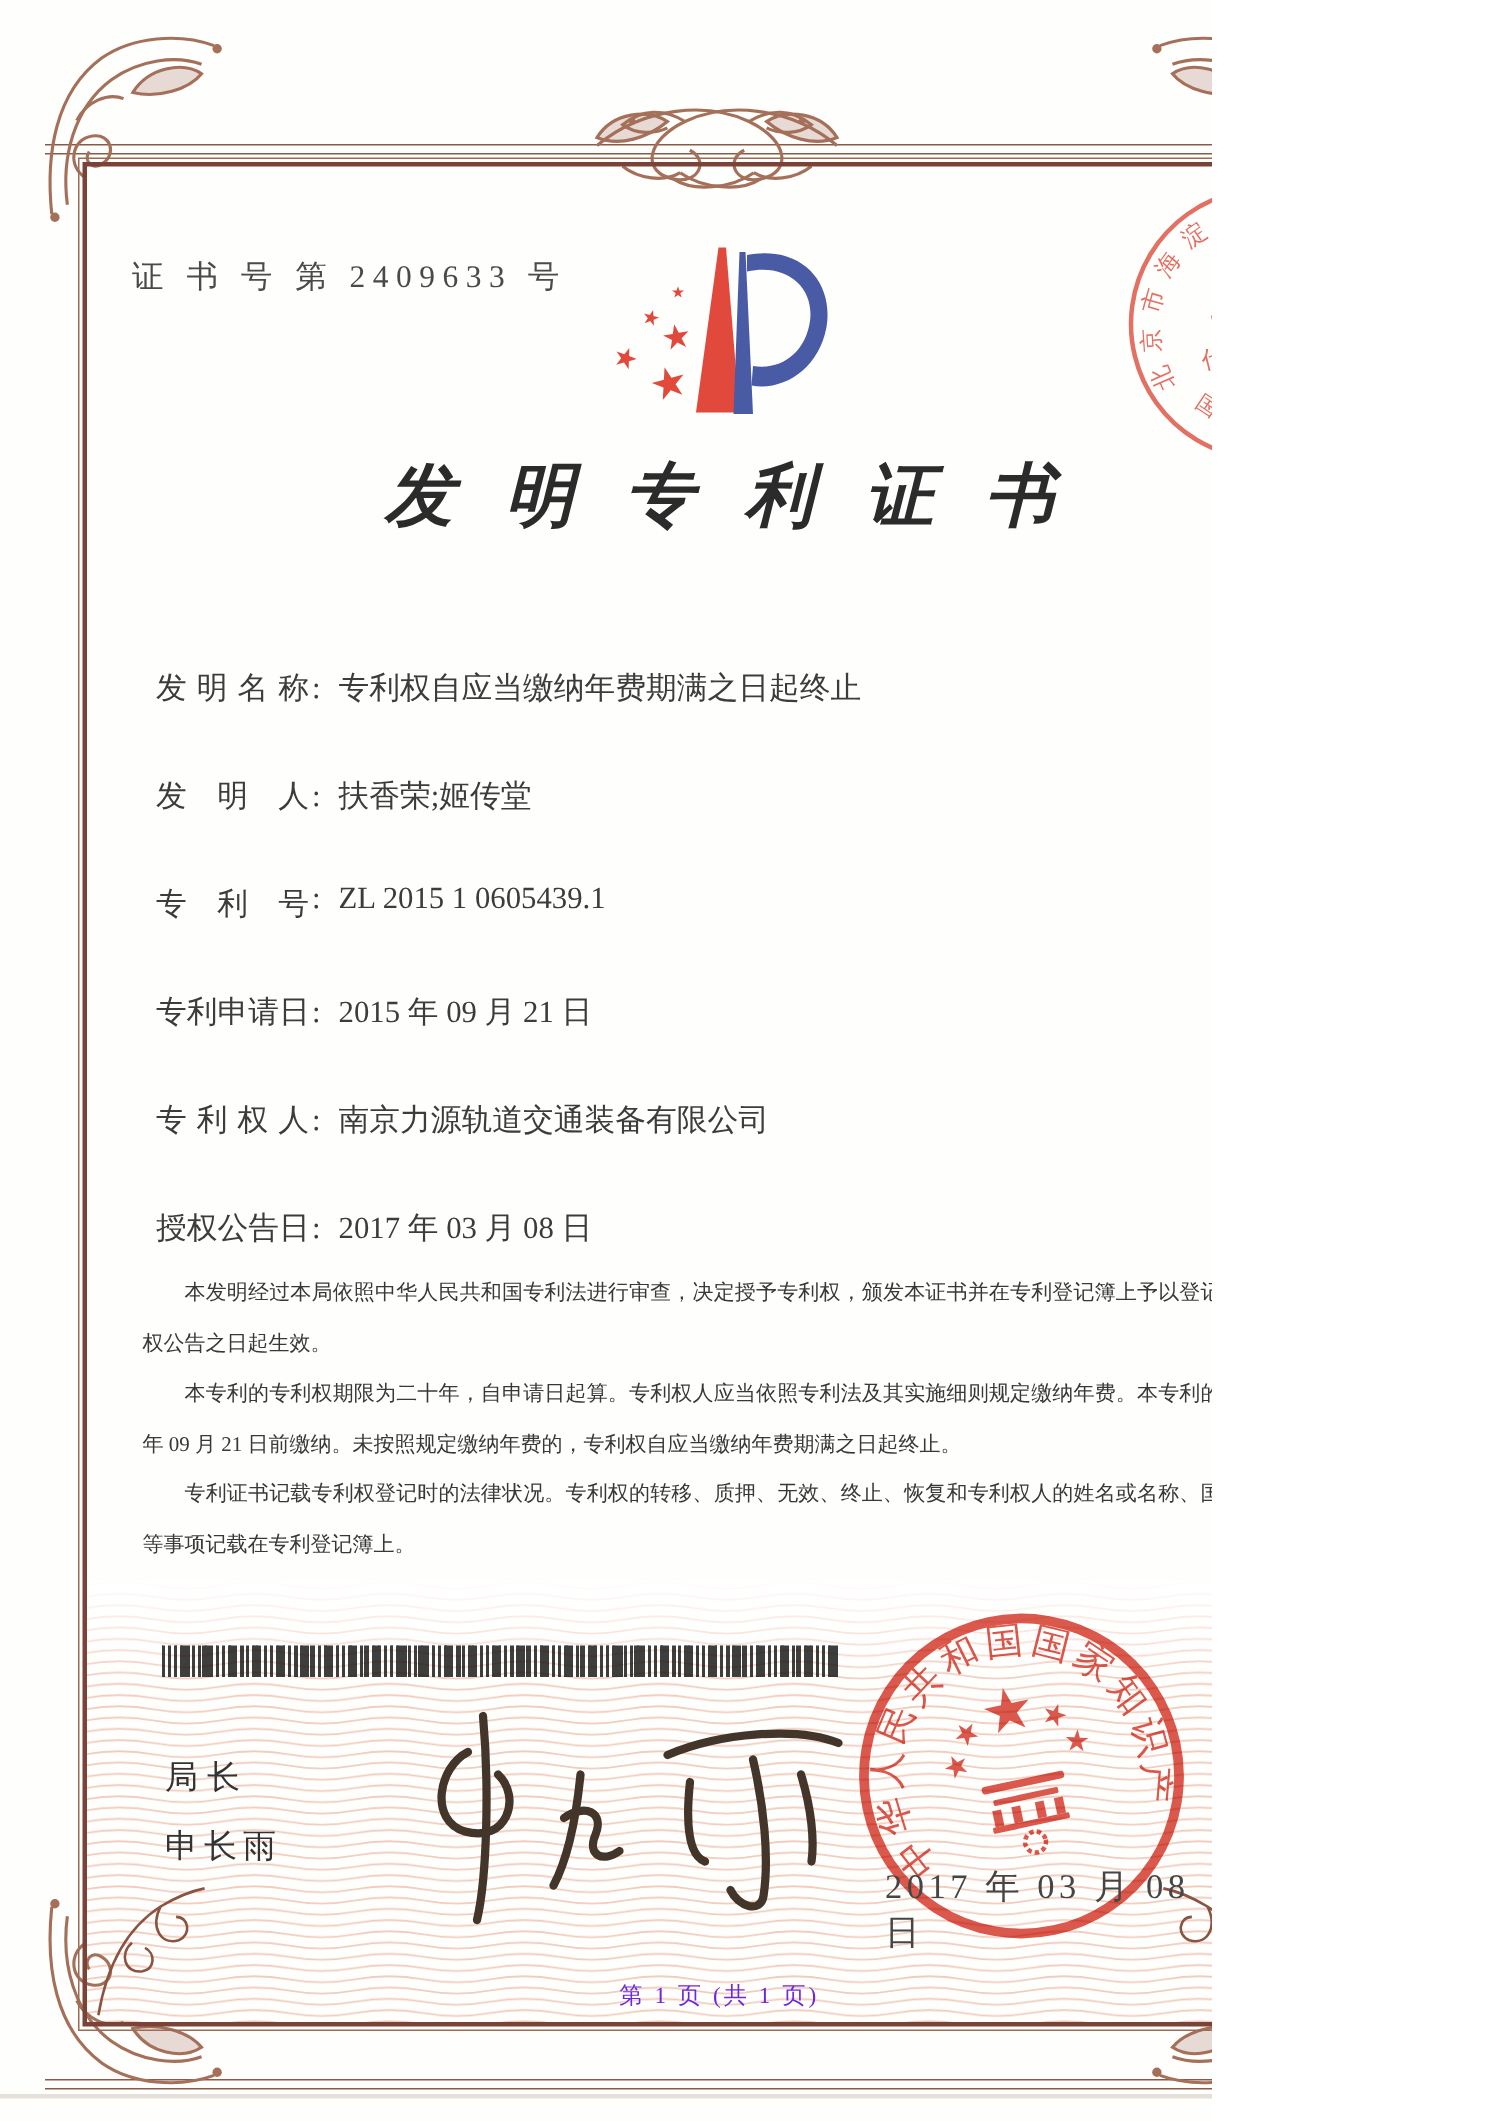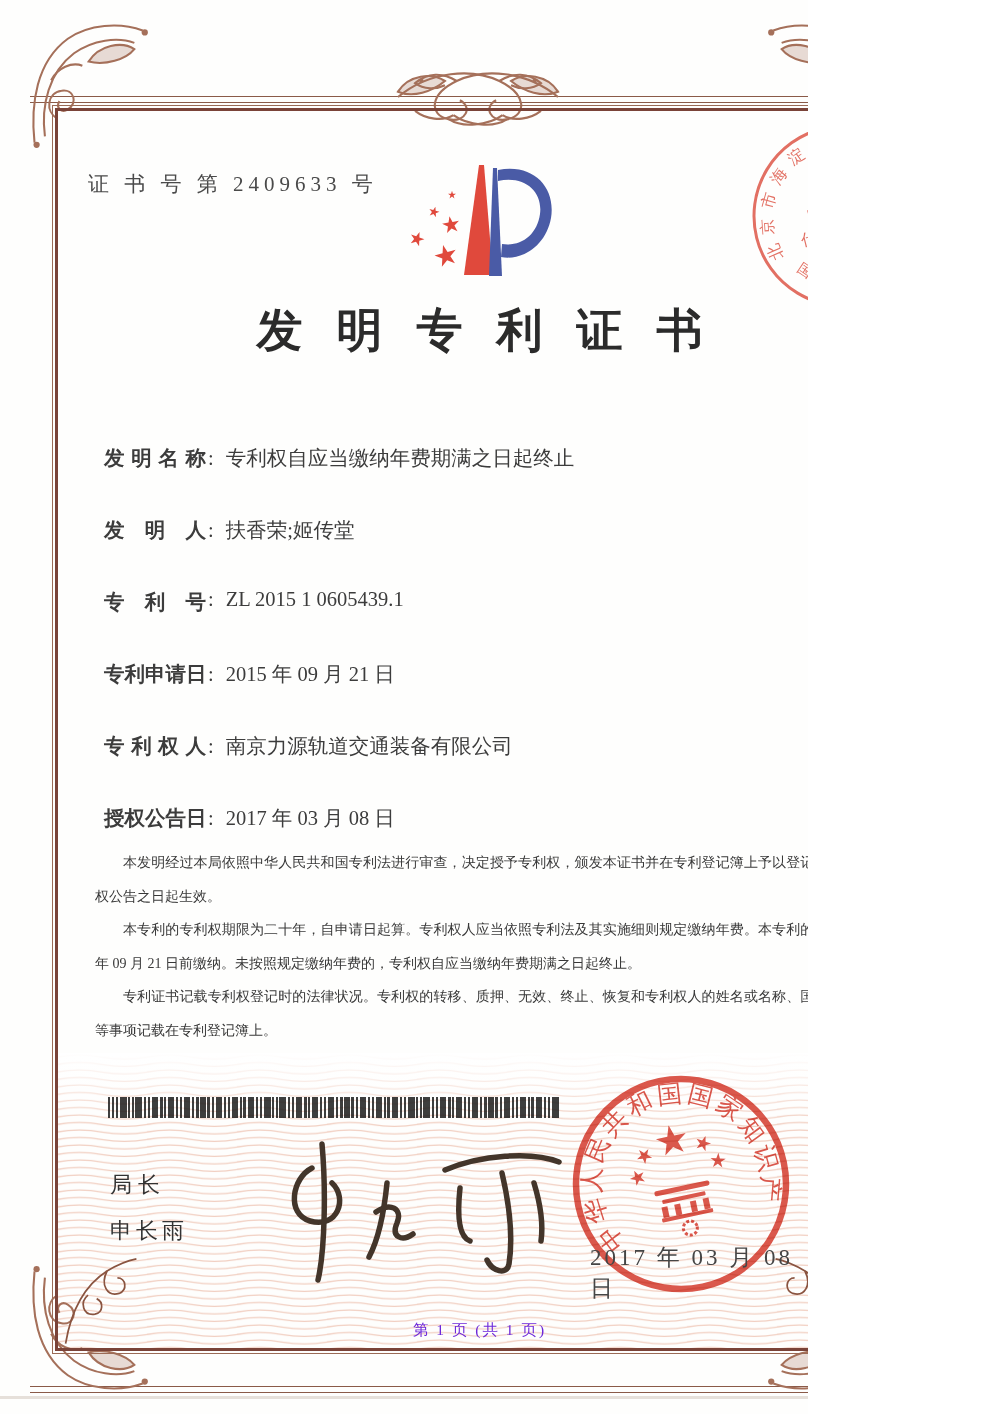--- a/index.html
+++ b/index.html
@@ -30,26 +30,26 @@
   .corner.br{left:742px;top:1264px;transform:scale(-1,-1);}
   .inner-curl{position:absolute;color:#8a5440;}
   .inner-curl.l{left:62px;top:1252px;transform:scaleY(-1);}
   .inner-curl.r{left:772px;top:1252px;transform:scale(-1,-1);}
   .dragons{position:absolute;left:318px;top:58px;color:#a5705a;}
 
   .cert-no{position:absolute;left:88px;top:170px;font-size:21px;color:#4a4a4a;letter-spacing:5px;}
   .logo{position:absolute;left:398px;top:150px;}
   .title{
     position:absolute;left:52px;top:300px;width:855px;text-align:center;
-    font-size:46px;font-weight:600;color:#2b2b2b;letter-spacing:34px;text-indent:34px;
+    font-size:46px;font-weight:600;color:#2b2b2b;letter-spacing:34px;text-indent:34px;font-style:italic;
   }
 
   .fields{position:absolute;left:104px;top:444px;font-size:20.5px;color:#3c3c3c;}
   .field-row{margin-bottom:45px;height:27px;white-space:nowrap;}
-  .field-row .lab{display:inline-block;width:102px;text-align:justify;text-align-last:justify;vertical-align:top;font-weight:bold;}
+  .field-row .lab{display:inline-block;width:102px;text-align:justify;text-align-last:justify;vertical-align:top;}
   .field-row .colon{display:inline-block;margin:0 12px 0 2px;}
   .body-text{
     position:absolute;left:95px;top:846px;width:804px;
     font-size:14px;line-height:33.5px;text-align:justify;color:#383838;
   }
   .body-text p{margin:0;text-indent:2em;}
 
   .guilloche{position:absolute;left:57px;top:1053px;}
   .barcode{
     position:absolute;left:108px;top:1097px;width:452px;height:21px;opacity:.82;

